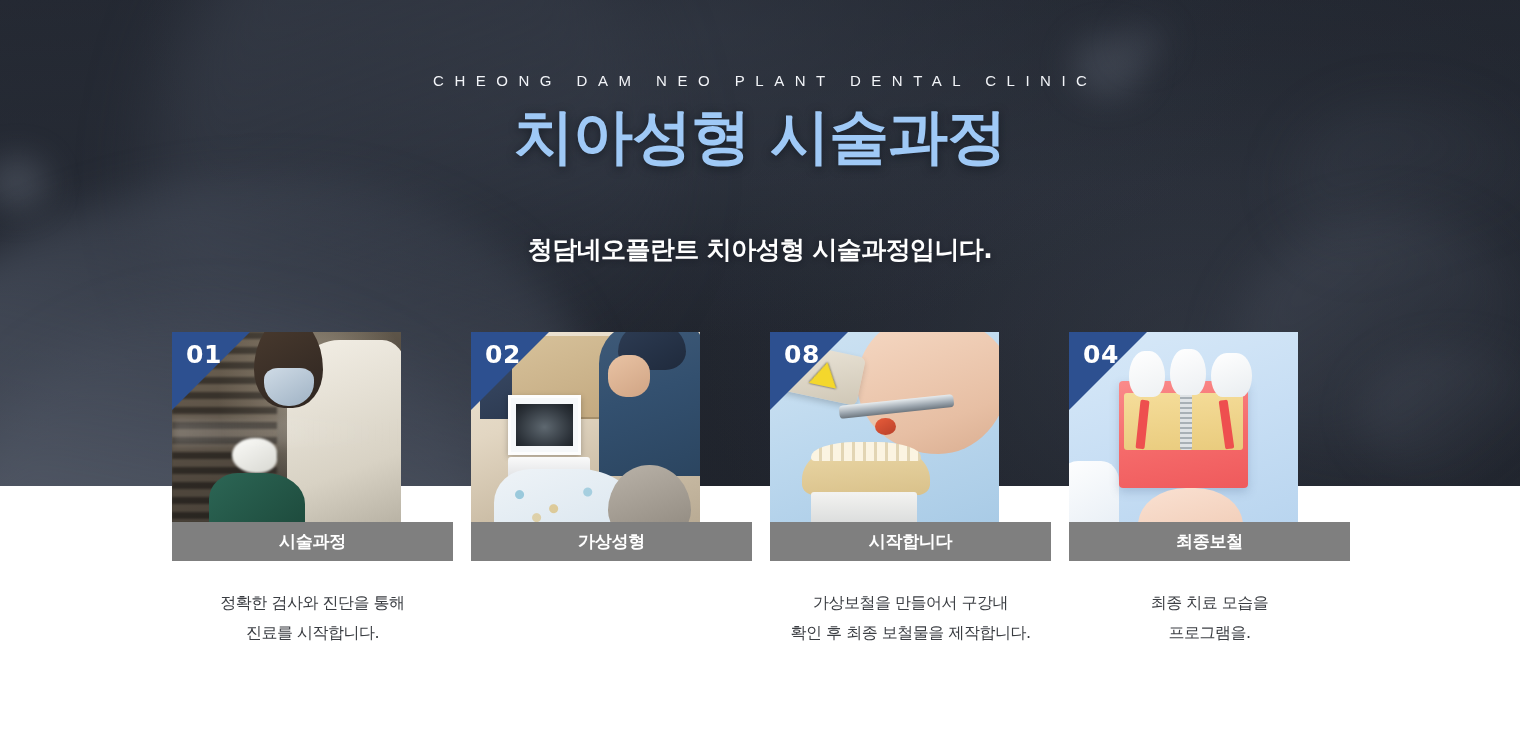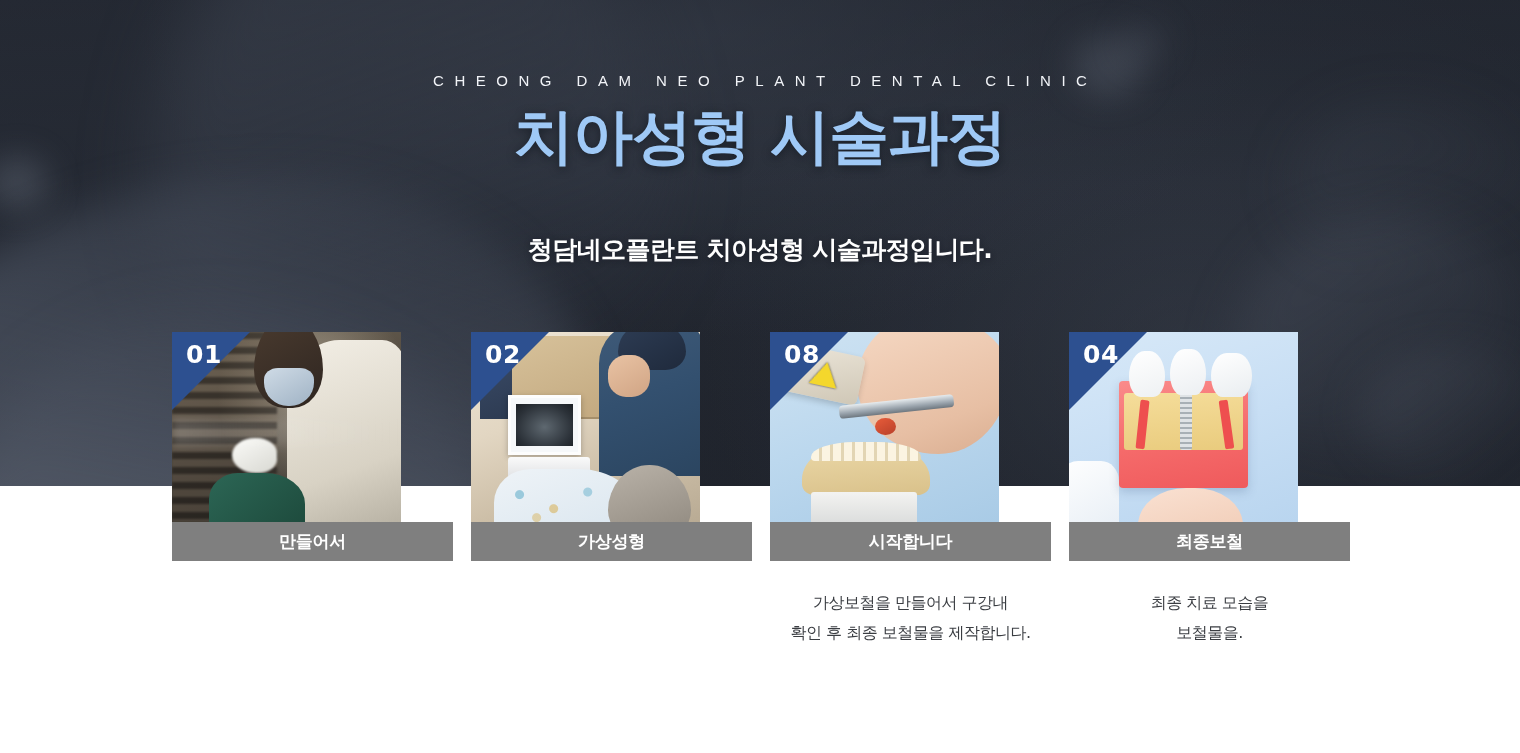--- a/index.html
+++ b/index.html
@@ -453,21 +453,23 @@
           <div class="p1-coat"></div>
           <div class="p1-head"></div>
           <div class="p1-mask"></div>
           <div class="p1-glove"></div>
           <div class="p1-drape"></div>
           <div class="p1-sheen"></div>
         </div>
         <div class="badge-corner"></div>
         <div class="badge-num">01</div>
       </div>
-      <div class="card-label">만들어서</div>
+      <div class="card-label">시술과정</div>
+      <div class="card-desc">정확한 검사와 진단을 통해
+진료를 시작합니다.</div>
     </div>
 
     <div class="card">
       <div class="card-figure">
         <div class="photo photo-2">
           <div class="p2-cabinet"></div>
           <div class="p2-cabinet2"></div>
           <div class="p2-monitor">
             <div class="p2-xray"></div>
           </div>
@@ -517,17 +519,17 @@
           <div class="p4-tooth-a"></div>
           <div class="p4-tooth-b"></div>
           <div class="p4-tooth-c"></div>
           <div class="p4-fingers"></div>
         </div>
         <div class="badge-corner"></div>
         <div class="badge-num">04</div>
       </div>
       <div class="card-label">최종보철</div>
       <div class="card-desc">최종 치료 모습을
-보철물을.</div>
+프로그램을.</div>
     </div>
 
   </div>
 </div>
 
 </body></html>

